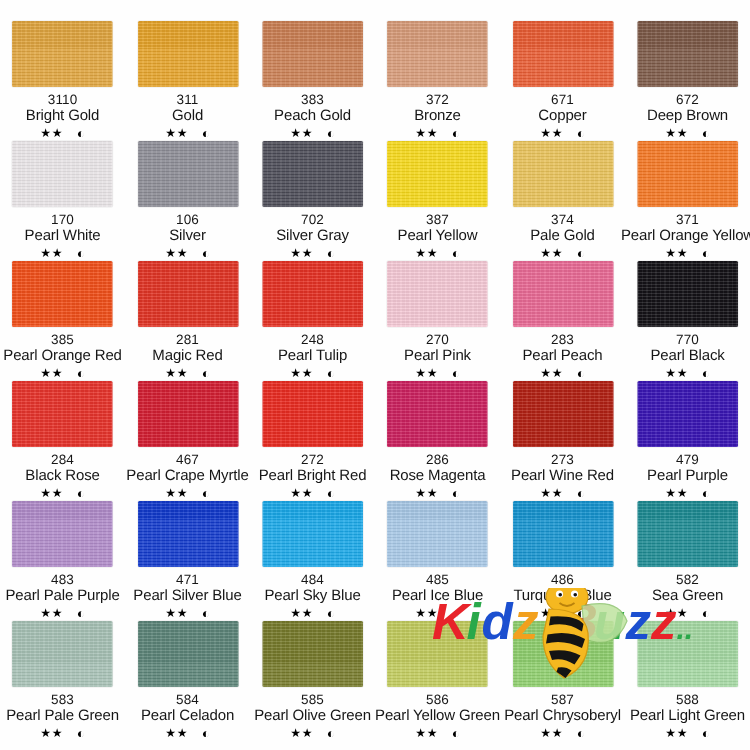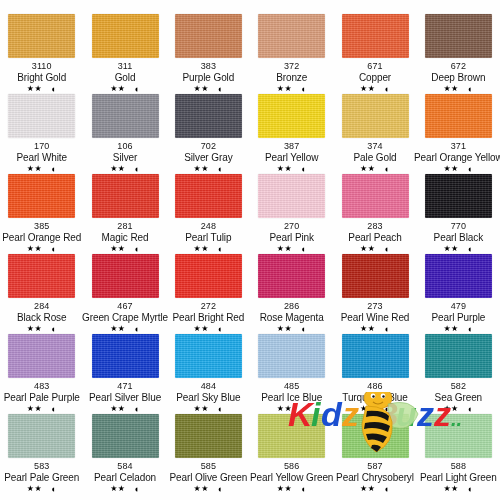--- a/index.html
+++ b/index.html
@@ -150,21 +150,21 @@
           <div class="code">311</div>
           <div class="cname">Gold</div>
           <div class="marks">
             <span class="stars">★★</span>
             <span class="moon">◐</span>
           </div>
         </div>
         <div class="cell">
           <div class="swatch" style="background: rgb(202, 127, 83);"></div>
           <div class="code">383</div>
-          <div class="cname">Purple Gold</div>
+          <div class="cname">Peach Gold</div>
           <div class="marks">
             <span class="stars">★★</span>
             <span class="moon">◐</span>
           </div>
         </div>
         <div class="cell">
           <div class="swatch" style="background: rgb(215, 155, 121);"></div>
           <div class="code">372</div>
           <div class="cname">Bronze</div>
           <div class="marks">
@@ -309,21 +309,21 @@
           <div class="code">284</div>
           <div class="cname">Black Rose</div>
           <div class="marks">
             <span class="stars">★★</span>
             <span class="moon">◐</span>
           </div>
         </div>
         <div class="cell">
           <div class="swatch" style="background: rgb(212, 31, 51);"></div>
           <div class="code">467</div>
-          <div class="cname">Green Crape Myrtle</div>
+          <div class="cname">Pearl Crape Myrtle</div>
           <div class="marks">
             <span class="stars">★★</span>
             <span class="moon">◐</span>
           </div>
         </div>
         <div class="cell">
           <div class="swatch" style="background: rgb(234, 44, 34);"></div>
           <div class="code">272</div>
           <div class="cname">Pearl Bright Red</div>
           <div class="marks">

